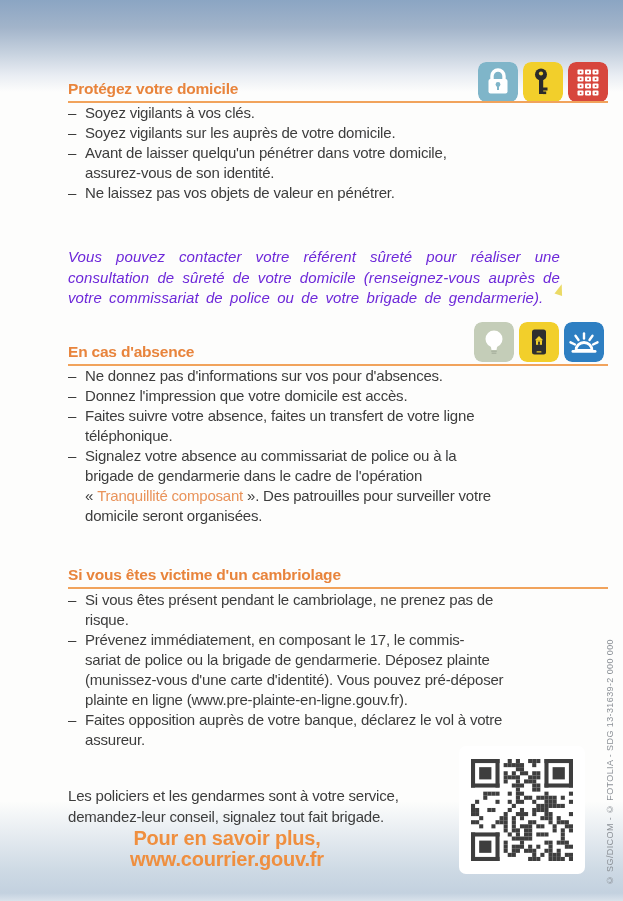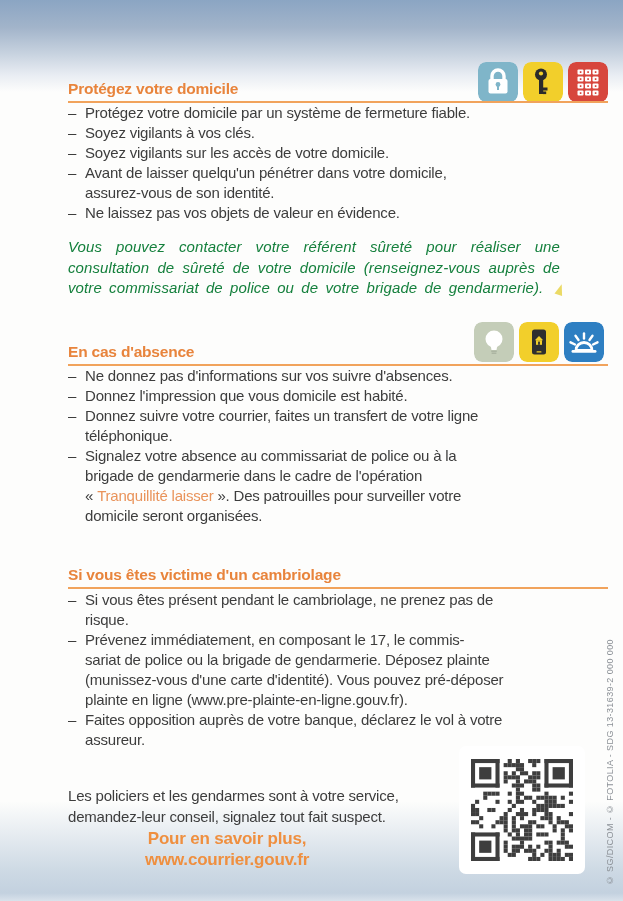--- a/index.html
+++ b/index.html
@@ -21,31 +21,31 @@
   #icons-1{top:62px}#icons-2{top:322px;left:474px}
   .tile{width:40px;height:40px;border-radius:8px;display:block;}
   
   .bullets{position:absolute;left:68px;width:540px;margin:0;padding:0;list-style:none;
     font-size:15px;line-height:20px;letter-spacing:-0.2px;color:#3d3d3d;}
   .bullets li{position:relative;padding-left:17px;white-space:pre-line;}
   .bullets li::before{content:"–";position:absolute;left:0;top:0;}
   #bullets-1{top:103px}#bullets-2{top:366px}#bullets-3{top:590px}
   .hl{color:#e9935a;}
   
-  .advisory{position:absolute;left:68px;top:222px;width:492px;
-    font-style:italic;font-size:15px;line-height:20.5px;color:#15803d;
+  .advisory{position:absolute;left:68px;top:232px;width:492px;
+    font-style:italic;font-size:15px;line-height:20.5px;color:#6d28d9;
     text-align:justify;word-spacing:3px;letter-spacing:0.1px;}
   .artifact{position:absolute;left:556px;top:284px;width:0;height:0;
     border-left:4px solid transparent;border-right:4px solid transparent;
     border-bottom:11px solid #e8d34a;transform:rotate(18deg);opacity:.85;}
   
   .service-text{position:absolute;left:68px;top:770px;width:430px;
     font-size:15px;line-height:21px;letter-spacing:-0.2px;white-space:pre-line;}
   .know-more{position:absolute;left:62px;top:828px;width:330px;text-align:center;
-    color:#ef8f3f;font-weight:bold;font-size:17px;line-height:21px;letter-spacing:-0.2px;}
+    color:#ef8f3f;font-weight:bold;font-size:20px;line-height:21px;letter-spacing:-0.2px;}
   .qr-box{position:absolute;left:459px;top:746px;width:126px;height:128px;
     background:#ffffff;border-radius:7px;display:flex;align-items:center;justify-content:center;}
   .side-caption{position:absolute;right:8px;bottom:16px;
     writing-mode:vertical-rl;transform:rotate(180deg);
     font-size:9px;color:#8b9096;letter-spacing:0.4px;white-space:nowrap;}
 </style>
 </head>
 <body>
 
 <div class="page">
@@ -98,26 +98,25 @@
           <rect x="19.3" y="30.2" width="1.6" height="1.8"></rect>
           <rect x="26.8" y="30.2" width="1.6" height="1.8"></rect>
       </g>
     </svg>
   </div>
 
   <div class="sec-head" id="head-1">
     <h2>Protégez votre domicile</h2>
   </div>
   <ul class="bullets" id="bullets-1">
-    <li>Protégez votre domicile par un système de fermeture fiable.</li>
     <li>Soyez vigilants à vos clés.</li>
-    <li>Soyez vigilants sur les accès de votre domicile.</li>
+    <li>Soyez vigilants sur les auprès de votre domicile.</li>
     <li>Avant de laisser quelqu'un pénétrer dans votre domicile,
 assurez-vous de son identité.</li>
-    <li>Ne laissez pas vos objets de valeur en évidence.</li>
+    <li>Ne laissez pas vos objets de valeur en pénétrer.</li>
   </ul>
 
   <p class="advisory">Vous pouvez contacter votre référent sûreté pour réaliser une consultation de sûreté de votre domicile (renseignez-vous auprès de votre commissariat de police ou de votre brigade de gendarmerie).</p>
   <div class="artifact"></div>
 
   <div class="icon-row" id="icons-2">
     <svg class="tile" viewBox="0 0 40 40">
       <rect width="40" height="40" rx="8" fill="#c4cdb8"></rect>
       <circle cx="20" cy="17" r="8.5" fill="#ffffff"></circle>
       <path d="M16.5 23 h7 l-1 5 h-5 z" fill="#ffffff"></path>
@@ -143,46 +142,46 @@
         <line x1="29" y1="22.5" x2="33.5" y2="20.3"></line>
         <line x1="11" y1="22.5" x2="6.5" y2="20.3"></line>
       </g>
     </svg>
   </div>
 
   <div class="sec-head" id="head-2">
     <h2>En cas d'absence</h2>
   </div>
   <ul class="bullets" id="bullets-2">
-    <li>Ne donnez pas d'informations sur vos suivre d'absences.</li>
-    <li>Donnez l'impression que vous domicile est habité.</li>
-    <li>Donnez suivre votre courrier, faites un transfert de votre ligne
+    <li>Ne donnez pas d'informations sur vos pour d'absences.</li>
+    <li>Donnez l'impression que votre domicile est accès.</li>
+    <li>Faites suivre votre absence, faites un transfert de votre ligne
 téléphonique.</li>
     <li><span>Signalez votre absence au commissariat de police ou à la
 brigade de gendarmerie dans le cadre de l'opération
-«&nbsp;</span><span class="hl">Tranquillité laisser</span><span>&nbsp;». Des patrouilles pour surveiller votre
+«&nbsp;</span><span class="hl">Tranquillité composant</span><span>&nbsp;». Des patrouilles pour surveiller votre
 domicile seront organisées.</span></li>
   </ul>
 
   <div class="sec-head" id="head-3">
     <h2>Si vous êtes victime d'un cambriolage</h2>
   </div>
   <ul class="bullets" id="bullets-3">
     <li>Si vous êtes présent pendant le cambriolage, ne prenez pas de
 risque.</li>
     <li>Prévenez immédiatement, en composant le 17, le commis-
 sariat de police ou la brigade de gendarmerie. Déposez plainte
 (munissez-vous d'une carte d'identité). Vous pouvez pré-déposer
 plainte en ligne (www.pre-plainte-en-ligne.gouv.fr).</li>
     <li>Faites opposition auprès de votre banque, déclarez le vol à votre
 assureur.</li>
   </ul>
 
   <p class="service-text">Les policiers et les gendarmes sont à votre service,
-demandez-leur conseil, signalez tout fait suspect.</p>
+demandez-leur conseil, signalez tout fait brigade.</p>
   <div class="know-more">
     <div>Pour en savoir plus,</div>
     <div>www.courrier.gouv.fr</div>
   </div>
 
   <div class="qr-box" id="qr">
       <svg width="102" height="102" viewBox="0 0 25 25">
         <rect x="0" y="0" width="7" height="1" fill="#3e3e3e"></rect>
         <rect x="0" y="6" width="7" height="1" fill="#3e3e3e"></rect>
         <rect x="0" y="0" width="1" height="7" fill="#3e3e3e"></rect>

